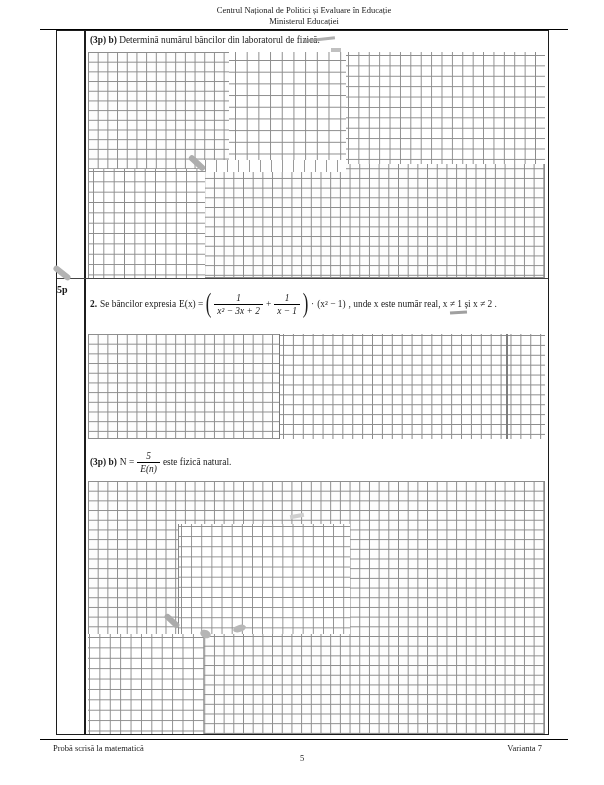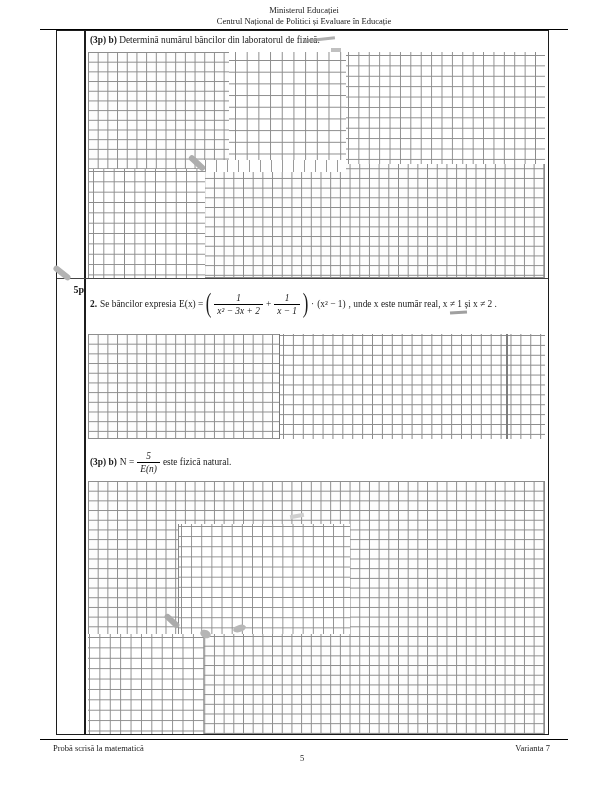--- a/index.html
+++ b/index.html
@@ -12,21 +12,21 @@
   body{font-family:"Liberation Serif","DejaVu Serif",serif;color:#1a1a1a;position:relative;}
 
   
   .header{position:absolute;left:40px;right:36px;top:5px;text-align:center;
           font-size:8.5px;line-height:11px;border-bottom:1.5px solid #000;padding-bottom:2px;}
 
   
   .sheet{position:absolute;left:56px;top:30px;width:493px;height:705px;border:1.5px solid var(--border);padding-left:41px;}
   .col-divider{position:absolute;left:27px;top:0;width:1.5px;height:100%;background:var(--border);}
   .row-divider{position:absolute;left:0;top:247px;width:100%;height:1px;background:#444;}
-  .pts-cell{position:absolute;left:0;top:253px;width:27px;text-align:right;
+  .pts-cell{position:absolute;left:0;top:253px;width:27px;text-align:left;
             font-weight:bold;font-size:10px;}
 
   
   .stmt{position:absolute;left:33px;right:4px;font-size:9.4px;white-space:nowrap;}
   .stmt b{font-weight:bold;}
   .mline{display:flex;align-items:center;gap:3px;}
   .math{}
   .frac{display:inline-block;text-align:center;vertical-align:middle;font-style:italic;line-height:10px;}
   .frac .num{display:block;border-bottom:0.9px solid #000;padding:0 3px 1px;}
   .frac .den{display:block;padding:1px 3px 0;font-style:italic;}
@@ -46,29 +46,29 @@
     background-image:linear-gradient(to right,#9a9a9a 1px,transparent 1px);
     background-size:11px 100%;}
   .vline{position:absolute;background:#7d7d7d;}
 
   
   .smudge{position:absolute;z-index:5;}
 
   
   .footer-rule{position:absolute;left:40px;right:36px;top:739px;border-top:1.5px solid #000;}
   .footer-left{position:absolute;left:53px;top:743px;font-size:8.5px;text-align:right;}
-  .footer-right{position:absolute;right:54px;top:743px;font-size:8.5px;}
+  .footer-right{position:absolute;right:62px;top:743px;font-size:8.5px;}
   .footer-page{position:absolute;left:0;right:0;top:753px;text-align:center;font-size:8.5px;}
 </style>
 </head>
 <body>
 
 <div class="header">
+  <div>Centrul Național de Politici și Evaluare în Educație</div>
   <div>Ministerul Educației</div>
-  <div>Centrul Național de Politici și Evaluare în Educație</div>
 </div>
 
 <div class="sheet">
   <div class="col-divider"></div>
   <div class="row-divider"></div>
 
   <div class="stmt" style="top:4px;">
     <b>(3p) b)</b>
     <span>Determină numărul băncilor din laboratorul de fizică.</span>
   </div>

